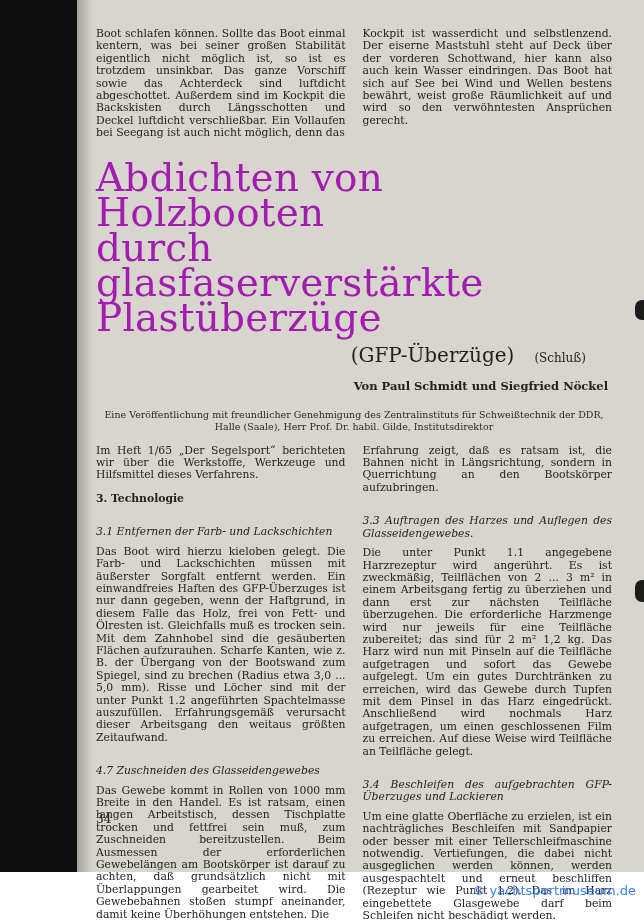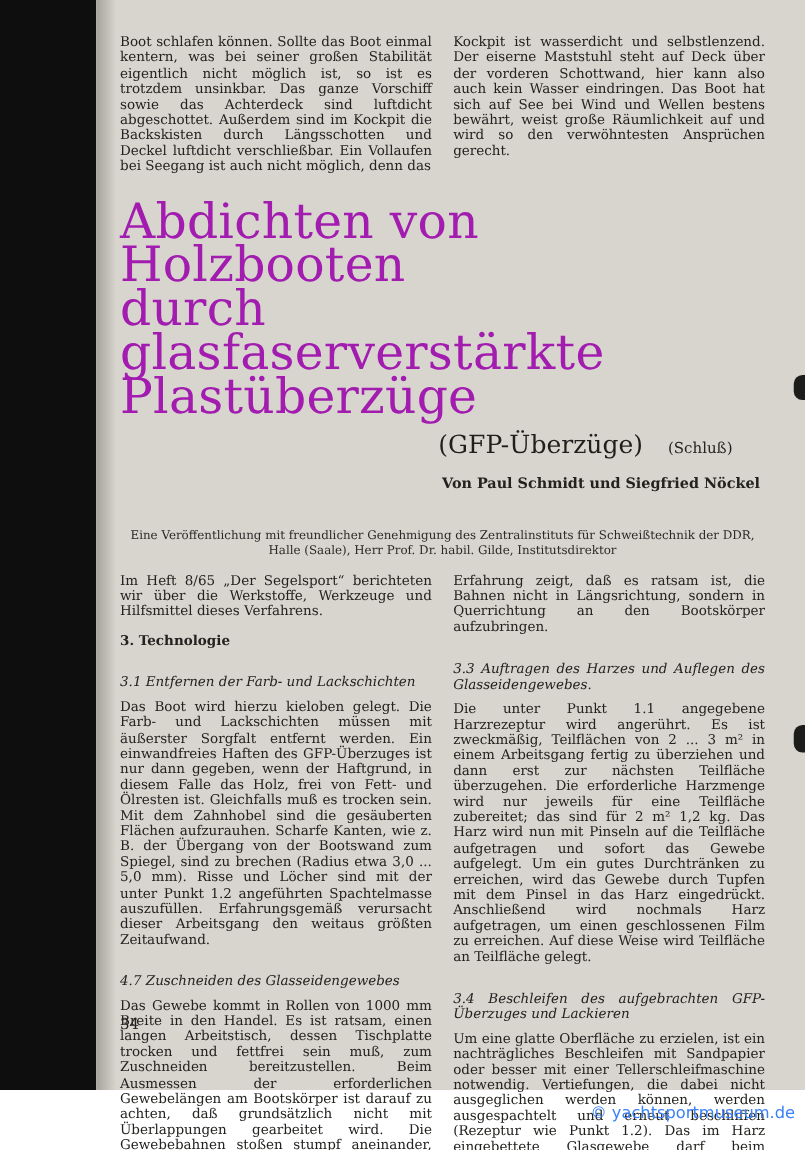--- a/index.html
+++ b/index.html
@@ -52,21 +52,21 @@
     gap:20px; margin-top:8px; padding-right:26px;
   }
   .subtitle { font-size:20px; color:#201f1c; }
   .subtitle-note { font-size:12px; }
   .byline {
     text-align:right; font-weight:bold;
     font-size:11.5px; margin-top:12px; padding-right:4px;
   }
   .ack {
     font-size:9.5px; line-height:12px;
-    text-align:center; margin-top:30px; padding:0 2px;
+    text-align:center; margin-top:16px; padding:0 2px;
     color:#2a2926;
   }
   .numeral {
     text-align:center; font-size:15px; font-weight:bold;
     margin-top:10px; letter-spacing:1px;
   }
   .body-cols { margin-top:12px; }
   .pagenum {
     position:absolute; left:19px; bottom:46px;
     font-size:12px; color:#23221f;
@@ -105,21 +105,21 @@
     <span class="subtitle-note">(Schluß)</span>
   </div>
 
   <div class="byline">Von Paul Schmidt und Siegfried Nöckel</div>
 
   <div class="ack">Eine Veröffentlichung mit freundlicher Genehmigung des Zentralinstituts für Schweißtechnik der DDR, Halle (Saale), Herr Prof. Dr. habil. Gilde, Institutsdirektor</div>
 
 
   <div class="cols body-cols">
     <div class="col">
-      <p>Im Heft 8/65 „Der Segelsport“ berichteten wir über die Werkstoffe, Werkzeuge und Hilfsmittel dieses Verfahrens.</p>
+      <p>Im Heft 1/65 „Der Segelsport“ berichteten wir über die Werkstoffe, Werkzeuge und Hilfsmittel dieses Verfahrens.</p>
       <p class="sec-heading">3.  Technologie</p>
       <p class="sub-heading">3.1 Entfernen der Farb- und Lackschichten</p>
       <p>Das Boot wird hierzu kieloben gelegt. Die Farb- und Lackschichten müssen mit äußerster Sorgfalt entfernt werden. Ein einwandfreies Haften des GFP-Überzuges ist nur dann gegeben, wenn der Haftgrund, in diesem Falle das Holz, frei von Fett- und Ölresten ist. Gleichfalls muß es trocken sein. Mit dem Zahnhobel sind die gesäuberten Flächen aufzurauhen. Scharfe Kanten, wie z. B. der Übergang von der Bootswand zum Spiegel, sind zu brechen (Radius etwa 3,0 ... 5,0 mm). Risse und Löcher sind mit der unter Punkt 1.2 angeführten Spachtelmasse auszufüllen. Erfahrungsgemäß verursacht dieser Arbeitsgang den weitaus größten Zeitaufwand.</p>
       <p class="sub-heading">4.7 Zuschneiden des Glasseidengewebes</p>
       <p>Das Gewebe kommt in Rollen von 1000 mm Breite in den Handel. Es ist ratsam, einen langen Arbeitstisch, dessen Tischplatte trocken und fettfrei sein muß, zum Zuschneiden bereitzustellen. Beim Ausmessen der erforderlichen Gewebelängen am Bootskörper ist darauf zu achten, daß grundsätzlich nicht mit Überlappungen gearbeitet wird. Die Gewebebahnen stoßen stumpf aneinander, damit keine Überhöhungen entstehen. Die</p>
     </div>
     <div class="col">
       <p>Erfahrung zeigt, daß es ratsam ist, die Bahnen nicht in Längsrichtung, sondern in Querrichtung an den Bootskörper aufzubringen.</p>
       <p class="sub-heading">3.3 Auftragen des Harzes und Auflegen des Glasseidengewebes.</p>
       <p>Die unter Punkt 1.1 angegebene Harzrezeptur wird angerührt. Es ist zweckmäßig, Teilflächen von 2 ... 3 m² in einem Arbeitsgang fertig zu überziehen und dann erst zur nächsten Teilfläche überzugehen. Die erforderliche Harzmenge wird nur jeweils für eine Teilfläche zubereitet; das sind für 2 m² 1,2 kg. Das Harz wird nun mit Pinseln auf die Teilfläche aufgetragen und sofort das Gewebe aufgelegt. Um ein gutes Durchtränken zu erreichen, wird das Gewebe durch Tupfen mit dem Pinsel in das Harz eingedrückt. Anschließend wird nochmals Harz aufgetragen, um einen geschlossenen Film zu erreichen. Auf diese Weise wird Teilfläche an Teilfläche gelegt.</p>

